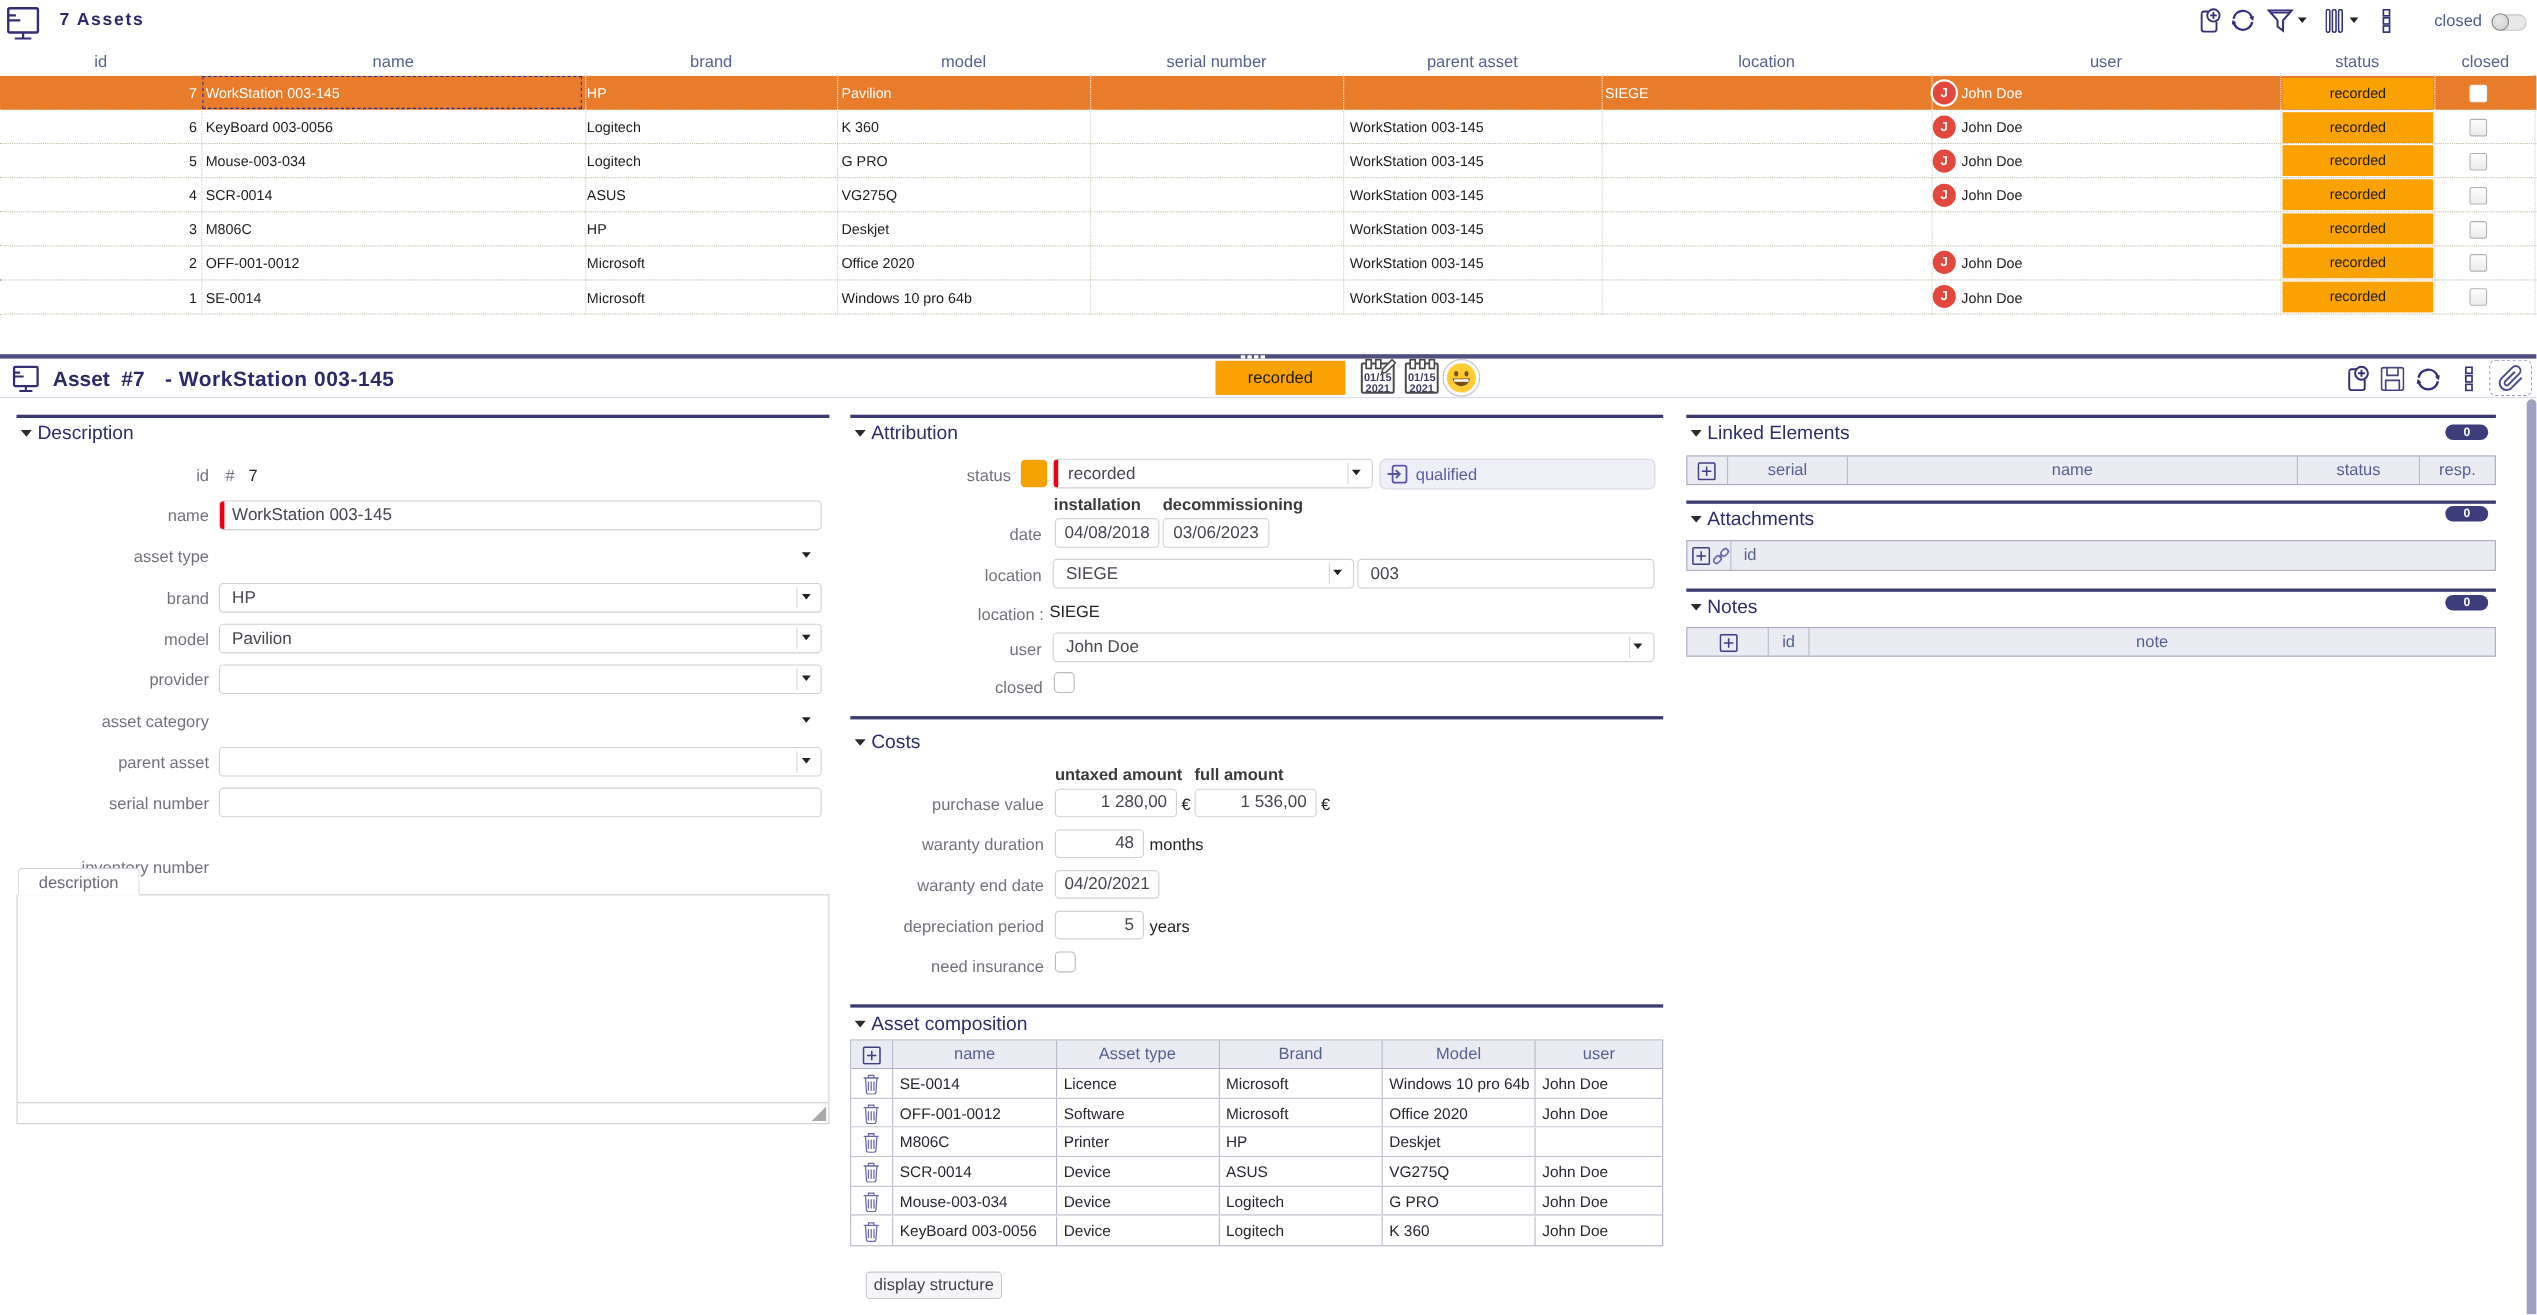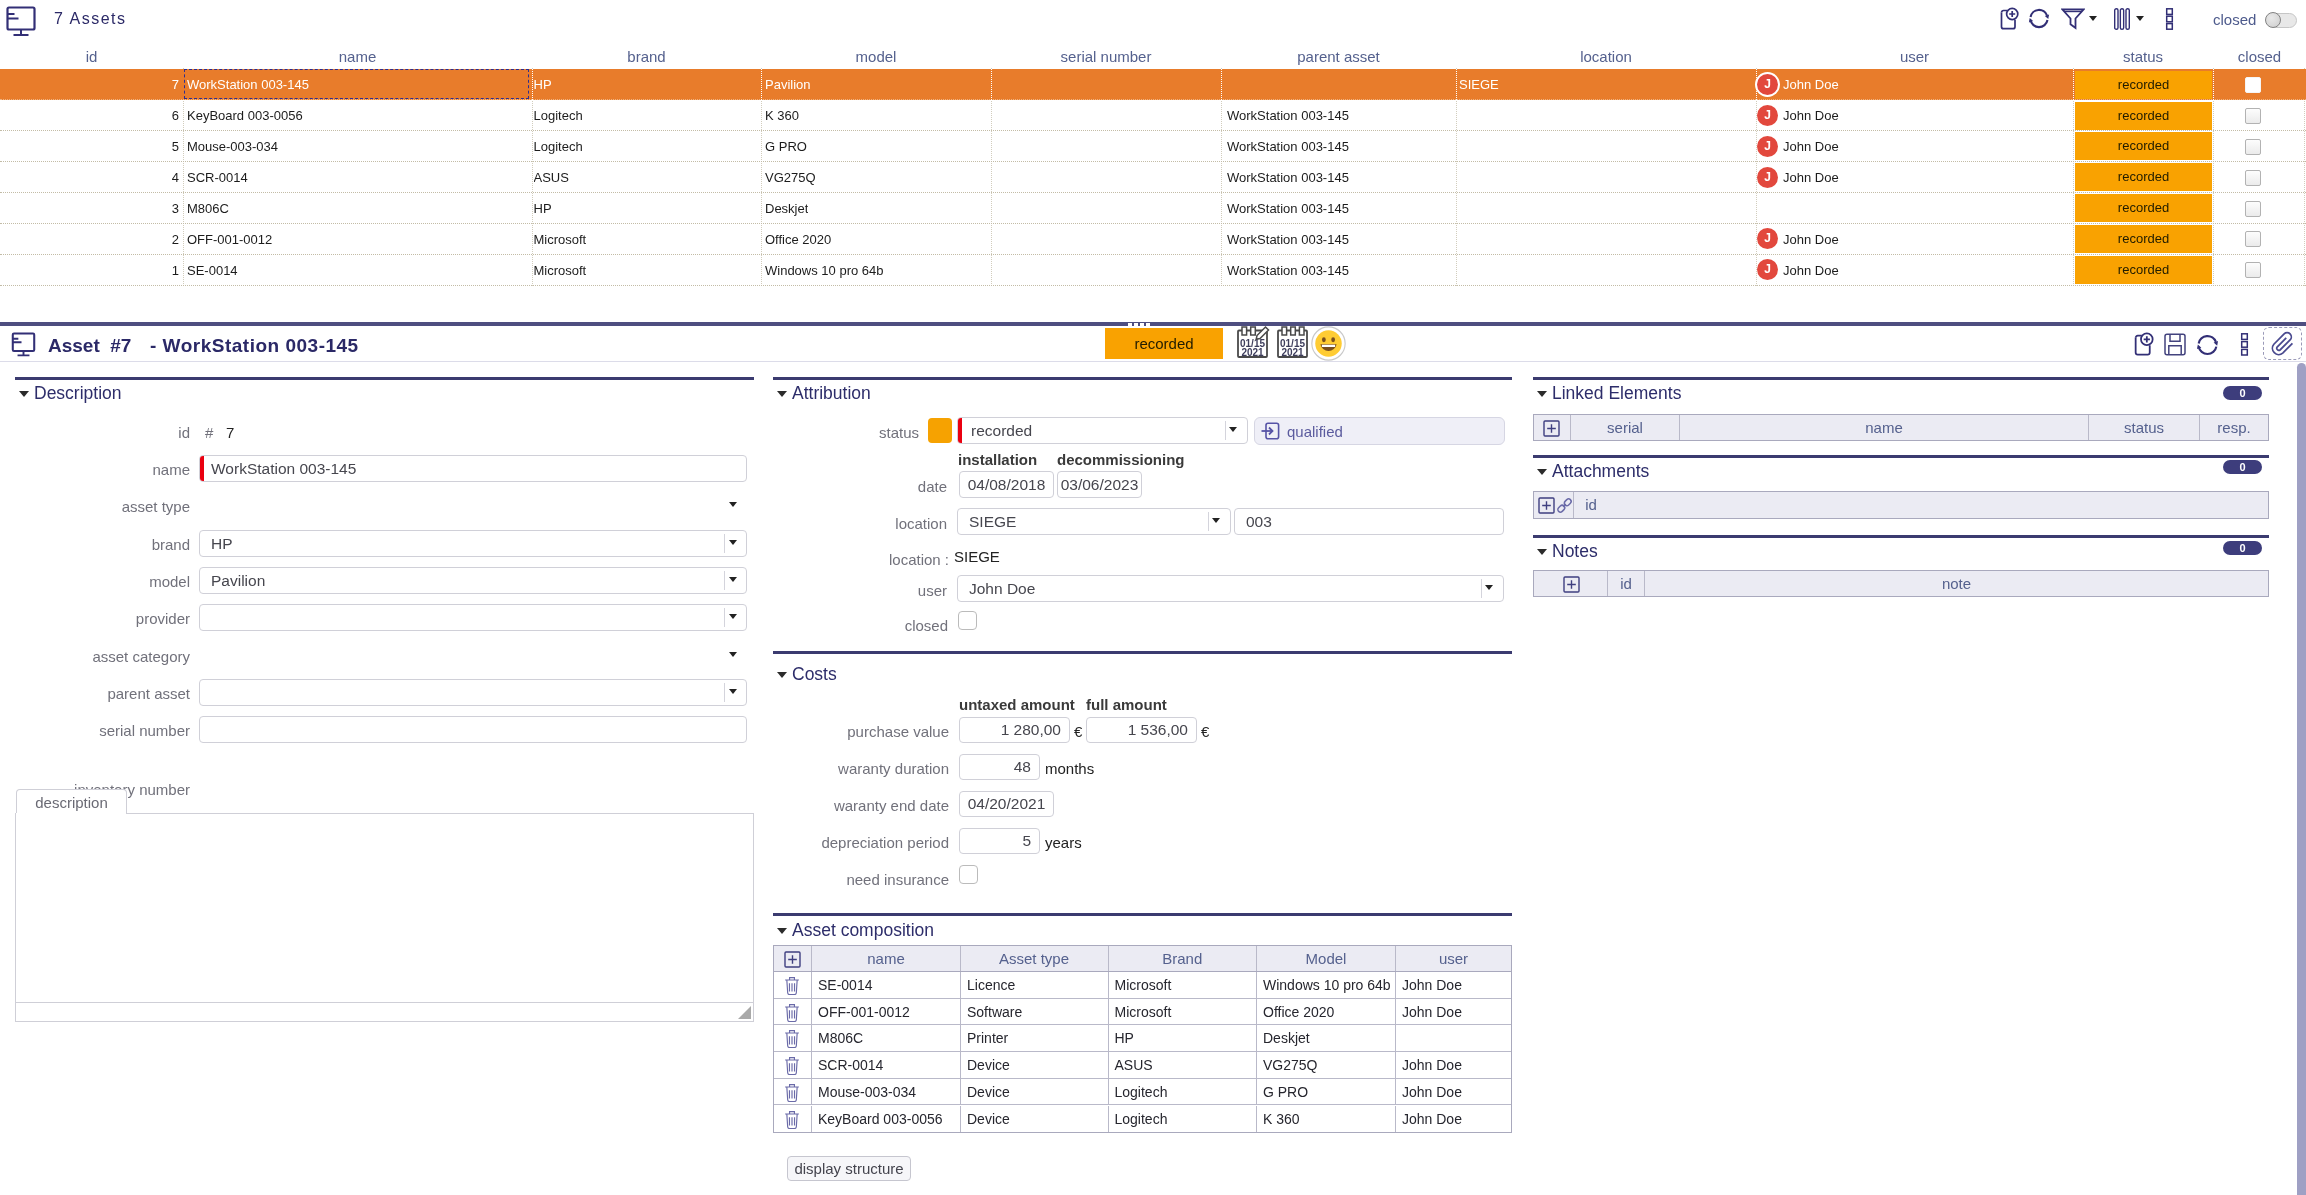--- a/index.html
+++ b/index.html
@@ -32,21 +32,21 @@
 .req{bottom:-1px}
 </style>
 </head>
 <body>
 <div id="pg">
 <svg class="a" style="left:4px;top:3px" width="34" height="34" viewBox="0 0 34 34" fill="none" stroke="#322f76">
 <rect x="3.5" y="4.5" width="27" height="22" rx="1.5" stroke-width="2.2"></rect>
 <path d="M3.5 11h7M3.5 15.5h11" stroke-width="2"></path>
 <path d="M17 26.5v5M9.5 32h15" stroke-width="2"></path>
 </svg>
-<div class="a" style="left:54px;top:10px;font-size:16px;font-weight:normal;color:#2b2967;letter-spacing:1.5px">7 Assets</div>
+<div class="a" style="left:54px;top:10px;font-size:16px;font-weight:bold;color:#2b2967;letter-spacing:1.5px">7 Assets</div>
 <svg class="a" style="left:2000px;top:7px" width="19" height="23" viewBox="0 0 19 23" fill="none" stroke="#322f76" stroke-width="1.7">
 <path d="M1.5 5.5v14.2a2 2 0 0 0 2 2h9.5a2 2 0 0 0 2-2v-7"></path>
 <path d="M1.5 5.5a2 2 0 0 1 2-2h4"></path>
 <circle cx="12.2" cy="7" r="5.6" fill="#fff"></circle>
 <path d="M12.2 4v6M9.2 7h6"></path>
 </svg>
 <svg class="a" style="left:2027px;top:7px" width="24" height="23" viewBox="0 0 24 23" fill="none" stroke="#322f76" stroke-width="2.1">
 <path d="M3.53 10.0A8.6 8.6 0 0 1 20.08 8.56"></path>
 <path d="M20.47 13.0A8.6 8.6 0 0 1 3.53 13.0"></path>
 <path d="M21.3 12.1L22.1 7.6 17.9 9.0z" fill="#322f76" stroke="none"></path>
@@ -288,21 +288,21 @@
 <svg class="a" style="left:1261px;top:421.5px" width="19" height="18" viewBox="0 0 19 18" fill="none" stroke="#5653a6" stroke-width="1.6">
 <rect x="5" y="1.2" width="12.6" height="15.6" rx="2"></rect>
 <path d="M0.5 9h10.5" stroke-width="1.8"></path>
 <path d="M8 5.5l3.5 3.5-3.5 3.5" stroke-width="1.8"></path>
 </svg>
 <div class="a" style="left:1287px;top:423px;font-size:15px;color:#5b5b9e">qualified</div>
 <div class="bold15" style="left:958px;top:451px">installation</div>
 <div class="bold15" style="left:1057px;top:451px">decommissioning</div>
 <div class="lbl" style="left:747px;width:200px;top:478px">date</div>
 <div class="inp" style="left:959px;top:471px;width:95px;height:27px;line-height:25px;text-align:center;padding-left:0">04/08/2018</div>
-<div class="inp" style="left:1057px;top:471px;width:85px;height:27px;line-height:25px;text-align:center;padding-left:0">03/06/2023</div>
+<div class="inp" style="left:1057px;top:471px;width:97px;height:27px;line-height:25px;text-align:center;padding-left:0">03/06/2023</div>
 <div class="lbl" style="left:747px;width:200px;top:515px">location</div>
 <div class="inp" style="left:957px;top:508px;width:274px;height:27px;line-height:25px">SIEGE<span class="ddl" style="left:250px"></span></div>
 <div class="car" style="left:1212px;top:518px"></div>
 <div class="inp" style="left:1234px;top:508px;width:270px;height:27px;line-height:25px">003</div>
 <div class="lbl" style="left:749px;width:200px;top:551px">location :</div>
 <div class="txt" style="left:954px;top:548px">SIEGE</div>
 <div class="lbl" style="left:747px;width:200px;top:582px">user</div>
 <div class="inp" style="left:957px;top:575px;width:547px;height:27px;line-height:25px">John Doe<span class="ddl" style="left:523px"></span></div>
 <div class="car" style="left:1485px;top:585px"></div>
 <div class="lbl" style="left:748px;width:200px;top:617px">closed</div>

